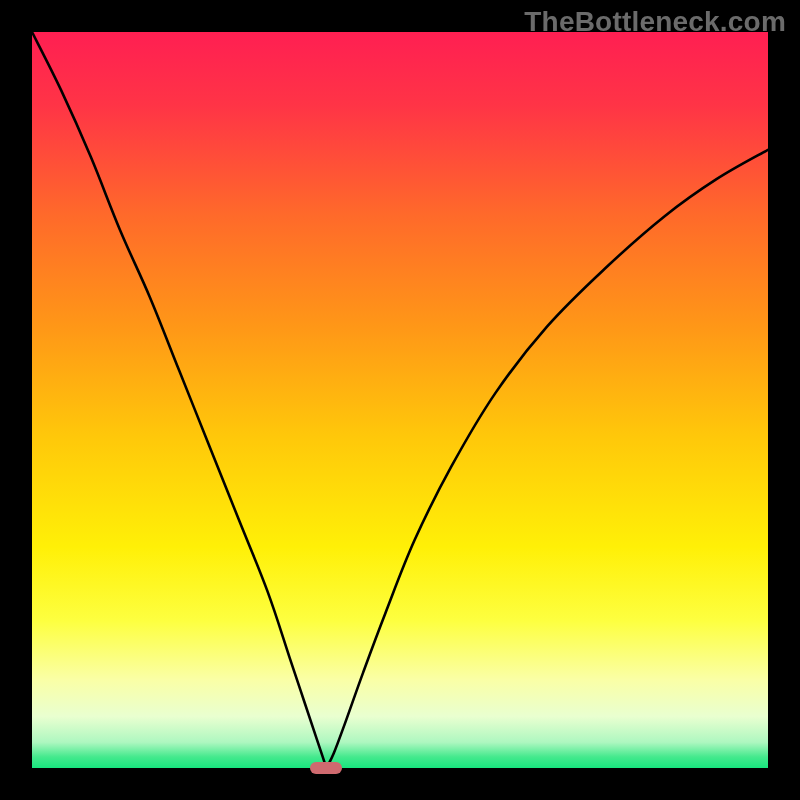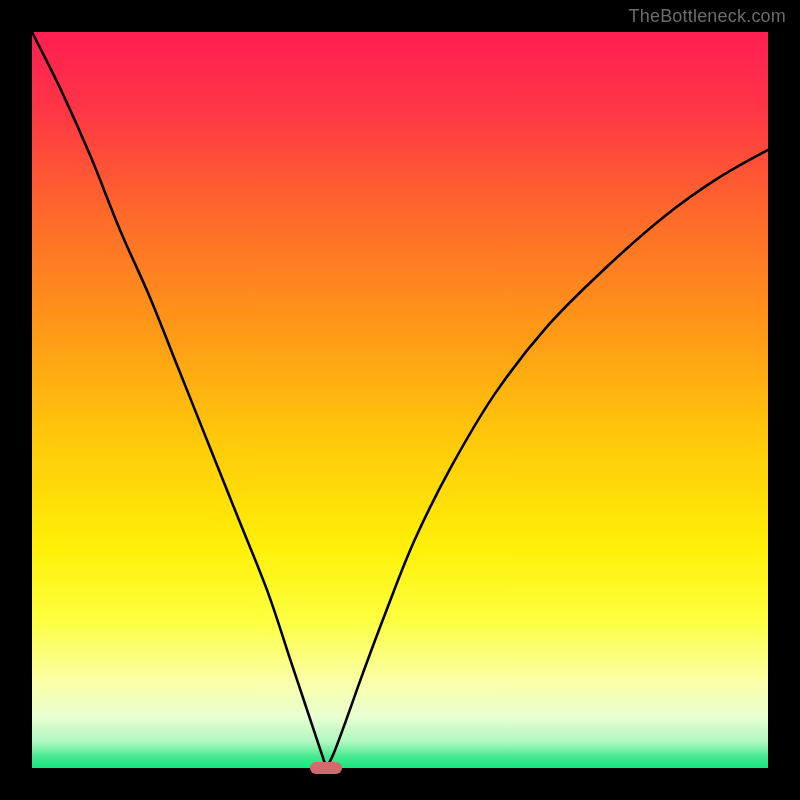--- a/index.html
+++ b/index.html
@@ -39,22 +39,22 @@
     width: 32px;
     height: 12px;
     border-radius: 6px;
     transform: translate(-50%, -50%);
   }
   .watermark {
     position: absolute;
     top: 6px;
     right: 14px;
     color: #6b6b6b;
-    font-size: 18px;
-    font-weight: 400;
+    font-size: 28px;
+    font-weight: 700;
     letter-spacing: 0.2px;
     user-select: none;
   }
 </style>
 </head>
 <body>
 
 <div class="watermark">TheBottleneck.com</div>
 
 <div class="frame">

